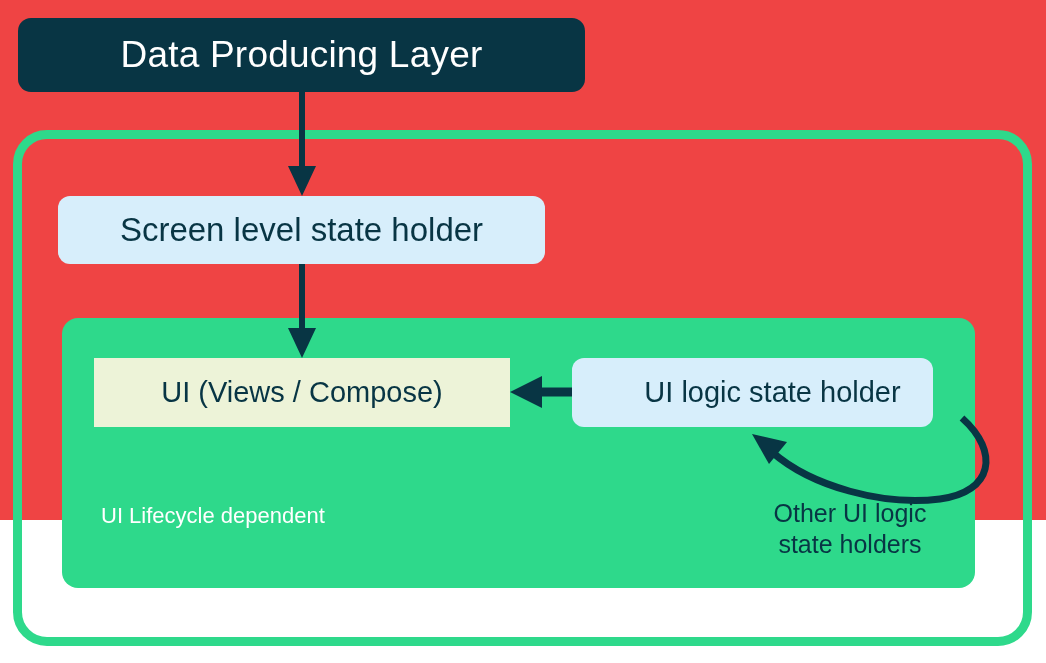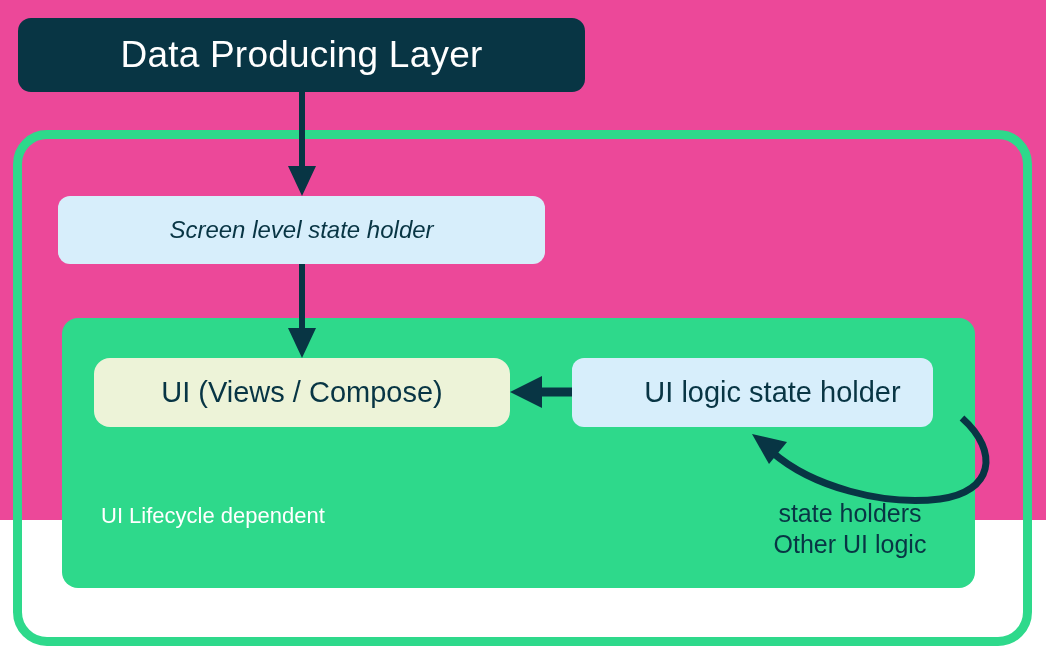--- a/index.html
+++ b/index.html
@@ -10,21 +10,21 @@
   body {
     width: 1046px;
     height: 663px;
     font-family: "Liberation Sans", sans-serif;
     overflow: hidden;
   }
   #diagram-root {
     position: relative;
     width: 1046px;
     height: 520px;
-    background: #ec4899;
+    background: #ef4444;
   }
   svg.layer {
     position: absolute;
     top: 0;
     left: 0;
     width: 1046px;
     height: 663px;
   }
   .box {
     position: absolute;
@@ -79,22 +79,21 @@
   #screen-level-state-holder {
     left: 58px;
     top: 196px;
     width: 487px;
     height: 68px;
     background: #D7EEFB;
     border-radius: 12px;
   }
   #screen-level-state-holder .box-label {
     color: #083544;
-    font-size: 24px;
-    font-style: italic;
+    font-size: 33px;
   }
 
   
   #ui-lifecycle-block {
     position: absolute;
     left: 62px;
     top: 318px;
     width: 913px;
     height: 270px;
     background: #2ED98B;
@@ -109,21 +108,21 @@
     line-height: 1;
   }
 
   
   #ui-views-compose {
     left: 94px;
     top: 358px;
     width: 416px;
     height: 69px;
     background: #EDF3D8;
-    border-radius: 16px;
+    border-radius: 0;
   }
   #ui-views-compose .box-label {
     color: #083544;
     font-size: 29px;
   }
 
   
   #ui-logic-state-holder {
     left: 572px;
     top: 358px;
@@ -172,22 +171,22 @@
 
   <div class="box" id="ui-views-compose">
     <span class="box-label">UI (Views / Compose)</span>
   </div>
 
   <div class="box" id="ui-logic-state-holder">
     <span class="box-label">UI logic state holder</span>
   </div>
 
   <div id="other-ui-logic-caption">
+    <div>Other UI logic</div>
     <div>state holders</div>
-    <div>Other UI logic</div>
   </div>
 
   <svg class="layer" viewBox="0 0 1046 663">
 
     <g>
       <line x1="302" y1="92" x2="302" y2="172" stroke="#083544" stroke-width="6"></line>
       <polygon points="302,196 288,166 316,166" fill="#083544"></polygon>
     </g>
 
     <g>

